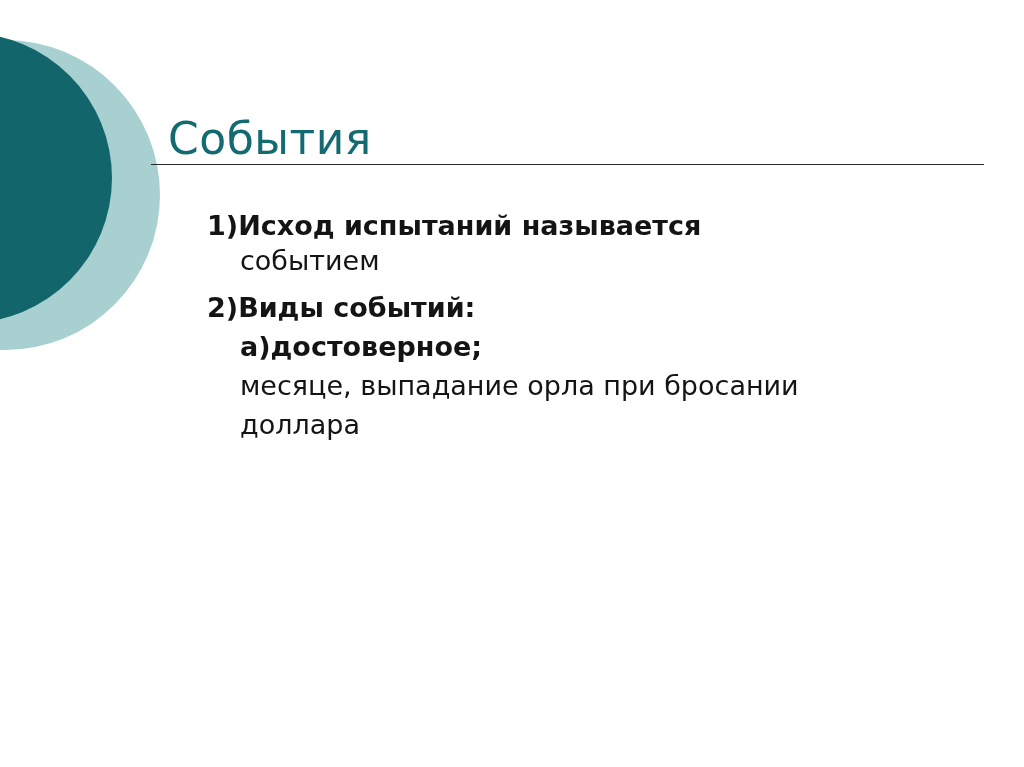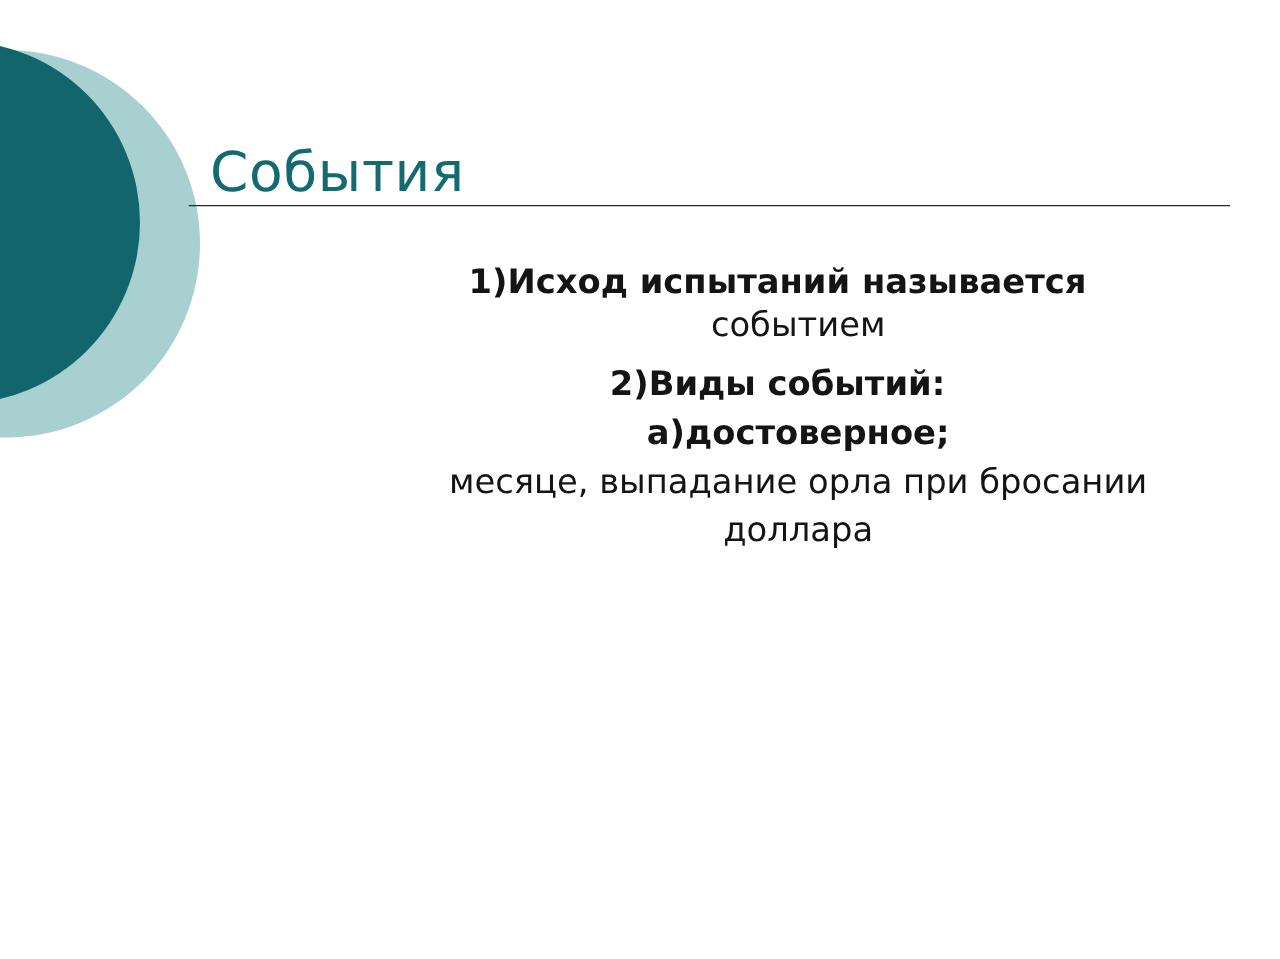--- a/index.html
+++ b/index.html
@@ -9,21 +9,20 @@
   }
   body {
     font-family: "DejaVu Sans", sans-serif;
   }
   #slide {
     position: relative;
     width: 1024px;
     height: 545px;
     background: #ffffff;
     overflow: hidden;
-    text-align: center;
   }
 
   
   .deco-light {
     position: absolute;
     left: -150px;
     top: 40px;
     width: 310px;
     height: 310px;
     border-radius: 50%;

